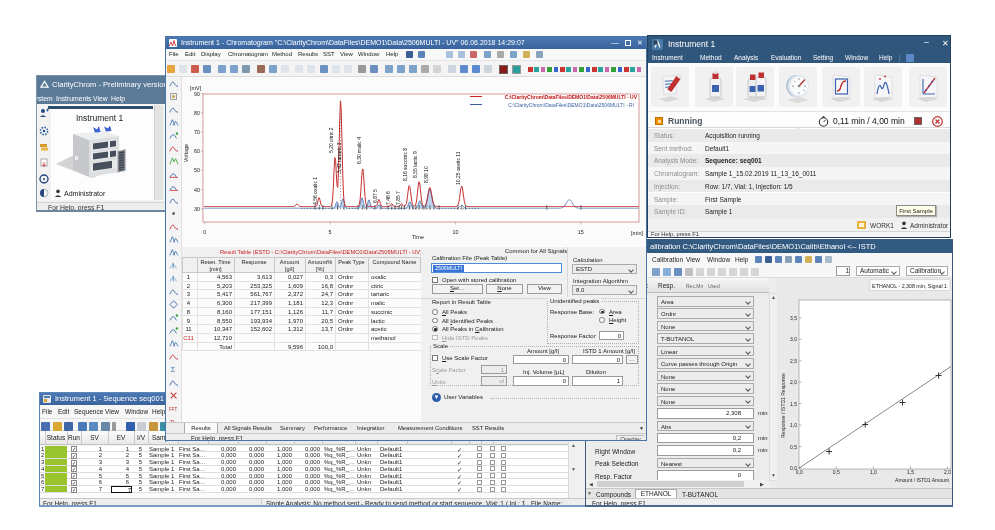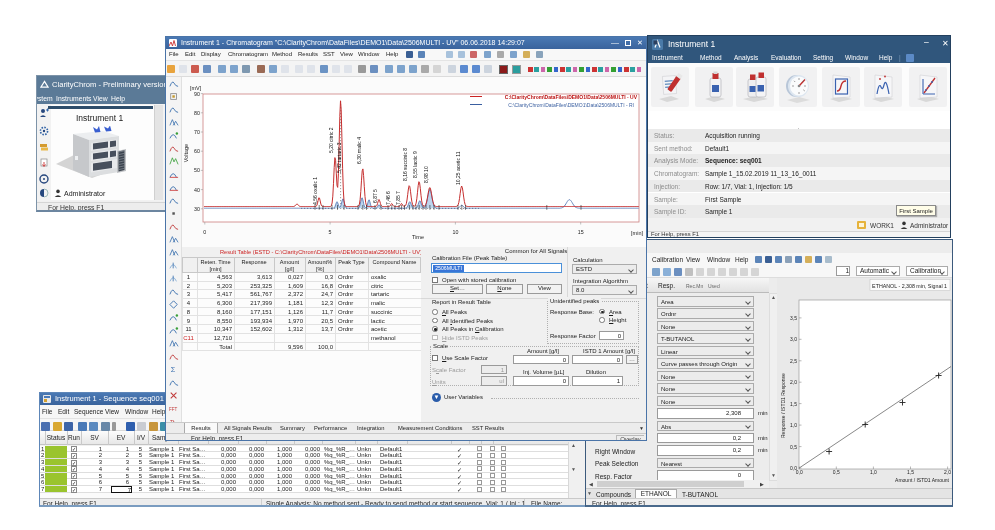--- a/index.html
+++ b/index.html
@@ -298,20 +298,23 @@
 <div class="abs" style="left:528px;top:49px;width:10px;height:56px;background:#f0f0f0;border-left:1px solid #d8d8d8;font-size:5px;color:#555;text-align:center;">▲<br><br><br><br>▼</div>
 <div class="abs" style="left:0;top:105px;width:545px;height:9px;background:#ededed;border-top:1px solid #c9c9c9;font-size:6.5px;color:#222;">
         <div class="lb" style="left:3px;top:1px;">For Help, press F1</div>
         <div class="abs" style="left:221px;top:0;width:1px;height:9px;background:#cfcfcf;"></div>
         <div class="lb" style="left:226px;top:1px;">Single Analysis: No method sent - Ready to send method or start sequence. Vial: 1 / Inj.: 1</div>
         <div class="abs" style="left:484px;top:0;width:1px;height:9px;background:#cfcfcf;"></div>
         <div class="lb" style="left:491px;top:1px;">File Name:</div>
       </div>
 </div>
 <div class="win" style="left:585px;top:239px;width:368px;height:268px;background:#ececec;border:1px solid #3c5a7c;border-bottom:2px solid #4a6a8c;">
+<div class="tb" style="top:0;height:13px;background:#335a80;font-size:7.5px;line-height:13px;">
+        <span style="position:absolute;left:64px;">alibration C:\ClarityChrom\DataFiles\DEMO1\Calib\Ethanol &lt;-- ISTD</span>
+      </div>
 <div class="abs" style="left:0;top:13px;width:366px;height:12px;background:#f7f7f7;">
         <div class="lb" style="left:66px;top:3px;font-size:6.5px;">Calibration</div>
         <div class="lb" style="left:100px;top:3px;font-size:6.5px;">View</div>
         <div class="lb" style="left:121px;top:3px;font-size:6.5px;">Window</div>
         <div class="lb" style="left:149px;top:3px;font-size:6.5px;">Help</div>
 <div class="abs" style="left:169px;top:2.5px;width:7px;height:7px;background:#5b84b8;border-radius:1px;"></div>
 <div class="abs" style="left:179px;top:2.5px;width:7px;height:7px;background:#3a5f94;border-radius:1px;"></div>
 <div class="abs" style="left:189px;top:2.5px;width:7px;height:7px;background:#5b84b8;border-radius:1px;"></div>
 <div class="abs" style="left:199px;top:2.5px;width:7px;height:7px;background:#8aa0b8;border-radius:1px;"></div>
 <div class="abs" style="left:209px;top:2.5px;width:7px;height:7px;background:#5b84b8;border-radius:1px;"></div>
@@ -930,20 +933,37 @@
 <svg class="abs" style="left:265px;top:6px" width="30" height="36" viewBox="0 0 30 36">
           <polygon points="4,30 15,27 26,30 13,33" fill="#d8d8d8"></polygon>
           <polygon points="7,6 24,8 24,28 7,29" fill="#f6f6f8" stroke="#c8c8cc" stroke-width="0.5"></polygon>
           <path d="M10 25 V10 M10 25 H22" stroke="#3a62b0" stroke-width="1.1"></path>
           <path d="M11 24 L22 9" stroke="#c03030" stroke-width="1.3"></path>
           <circle cx="13" cy="21" r="0.9" fill="#3a62b0"></circle>
           <circle cx="16" cy="17" r="0.9" fill="#3a62b0"></circle>
           <circle cx="19" cy="13" r="0.9" fill="#3a62b0"></circle>
         </svg>
 </div>
+<div class="abs" style="left:0;top:75px;width:302px;height:17px;background:#fdfdfd;border-top:1px solid #e4e4e4;border-bottom:1px solid #d8d8d8;">
+        <div class="abs" style="left:7px;top:5px;width:8px;height:8px;background:#ef8f00;border:1px solid #c06c00;">
+          <div class="abs" style="left:1.5px;top:1.5px;width:3px;height:3px;background:#ffd9a0;"></div>
+        </div>
+        <div class="lb" style="left:20px;top:4px;font-size:8.5px;font-weight:bold;color:#4a5560;">Running</div>
+        <svg class="abs" style="left:170px;top:3.5px" width="11" height="11" viewBox="0 0 11 11">
+          <circle cx="5.5" cy="6" r="4.2" fill="none" stroke="#333" stroke-width="1.1"></circle>
+          <rect x="4.5" y="0.2" width="2" height="1.8" fill="#333"></rect>
+          <path d="M5.5 6 L7.5 4" stroke="#333" stroke-width="1"></path>
+        </svg>
+        <div class="lb" style="left:185px;top:4px;font-size:8.5px;color:#111;">0,11 min / 4,00 min</div>
+        <div class="abs" style="left:266px;top:5px;width:8px;height:8px;background:#b03030;border:1px solid #666;"></div>
+        <svg class="abs" style="left:284px;top:3.5px" width="11" height="11" viewBox="0 0 11 11">
+          <circle cx="5.5" cy="5.5" r="4.8" fill="#fff" stroke="#c03030" stroke-width="1.2"></circle>
+          <path d="M3.5 3.5 L7.5 7.5 M7.5 3.5 L3.5 7.5" stroke="#c03030" stroke-width="1.2"></path>
+        </svg>
+      </div>
 <div class="lb" style="left:148px;top:90px;font-size:5px;color:#888;">▲</div>
 <div class="abs" style="left:0;top:93.0px;width:302px;height:12.7px;background:#eaeaea;">
         <div class="lb" style="left:6px;top:3px;font-size:6.5px;color:#8c8c8c;">Status:</div>
         <div class="lb" style="left:57px;top:3px;font-size:6.5px;font-weight:normal;color:#222;">Acquisition running</div>
       </div>
 <div class="abs" style="left:0;top:105.7px;width:302px;height:12.7px;background:#f5f5f5;">
         <div class="lb" style="left:6px;top:3px;font-size:6.5px;color:#8c8c8c;">Sent method:</div>
         <div class="lb" style="left:57px;top:3px;font-size:6.5px;font-weight:normal;color:#222;">Default1</div>
       </div>
 <div class="abs" style="left:0;top:118.4px;width:302px;height:12.7px;background:#eaeaea;">

